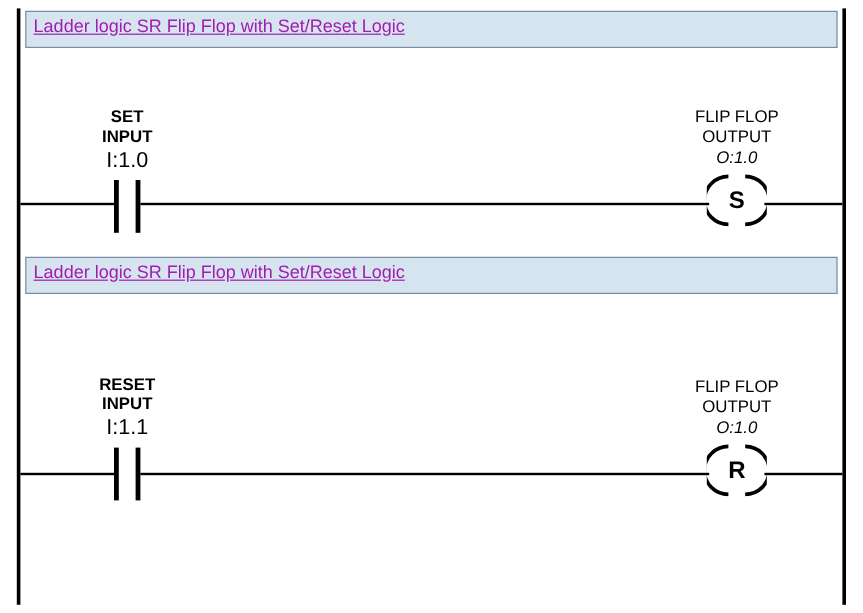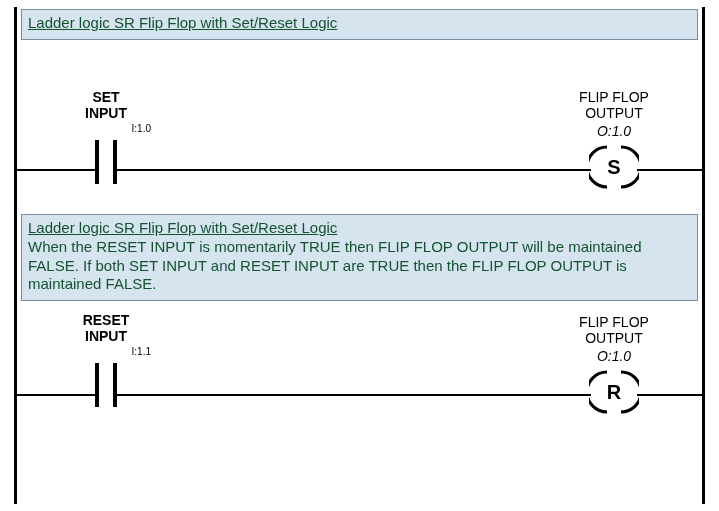--- a/index.html
+++ b/index.html
@@ -22,21 +22,21 @@
     border-left: 3px solid #000;
     border-right: 3px solid #000;
   }
   .comment-box {
     position: absolute;
     background: #d6e4f0;
     border: 1px solid #7a8ca3;
     padding: 4px 6px 6px 6px;
     font-size: 15px;
     line-height: 1.25;
-    color: #14532d;
+    color: #a21caf;
   }
   .comment-title {
     text-decoration: underline;
     display: block;
   }
   .rung-line {
     position: absolute;
     height: 2px;
     background: #000;
   }
@@ -46,23 +46,23 @@
     width: 90px;
   }
   .contact-label {
     font-size: 14px;
     font-weight: bold;
     line-height: 1.15;
     text-align: center;
     white-space: pre;
   }
   .contact-addr {
-    font-size: 10px;
+    font-size: 18px;
     margin-top: 2px;
-    text-align: right;
+    text-align: center;
   }
   .contact-symbol {
     position: relative;
     height: 44px;
     margin-top: 6px;
   }
   .contact-symbol .bar {
     position: absolute;
     width: 4px;
     height: 44px;
@@ -141,21 +141,20 @@
       <span class="coil-letter">S</span>
     </div>
   </div>
 
   <div class="rung-line" style="left:0px; top:162px; width:78px;"></div>
   <div class="rung-line" style="left:100px; top:162px; width:474px;"></div>
   <div class="rung-line" style="left:620px; top:162px; width:65px;"></div>
 
   <div class="comment-box" style="left:4px; top:207px; width:677px;">
     <span class="comment-title">Ladder logic SR Flip Flop with Set/Reset Logic</span>
-    <span>When the RESET INPUT is momentarily TRUE then FLIP FLOP OUTPUT will be maintained FALSE. If both SET INPUT and RESET INPUT are TRUE then the FLIP FLOP OUTPUT is maintained FALSE.</span>
   </div>
 
   <div class="contact" style="left:44px; top:305px;">
     <div class="contact-label"><span>RESET</span>
 <span>INPUT</span></div>
     <div class="contact-addr">I:1.1</div>
     <div class="contact-symbol">
       <div class="bar left"></div>
       <div class="bar right"></div>
     </div>

